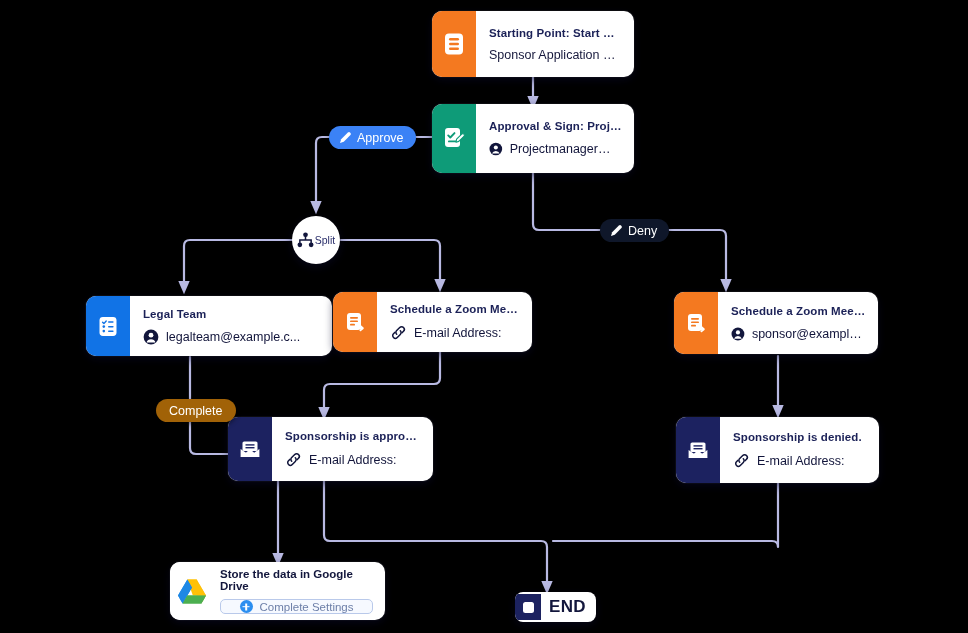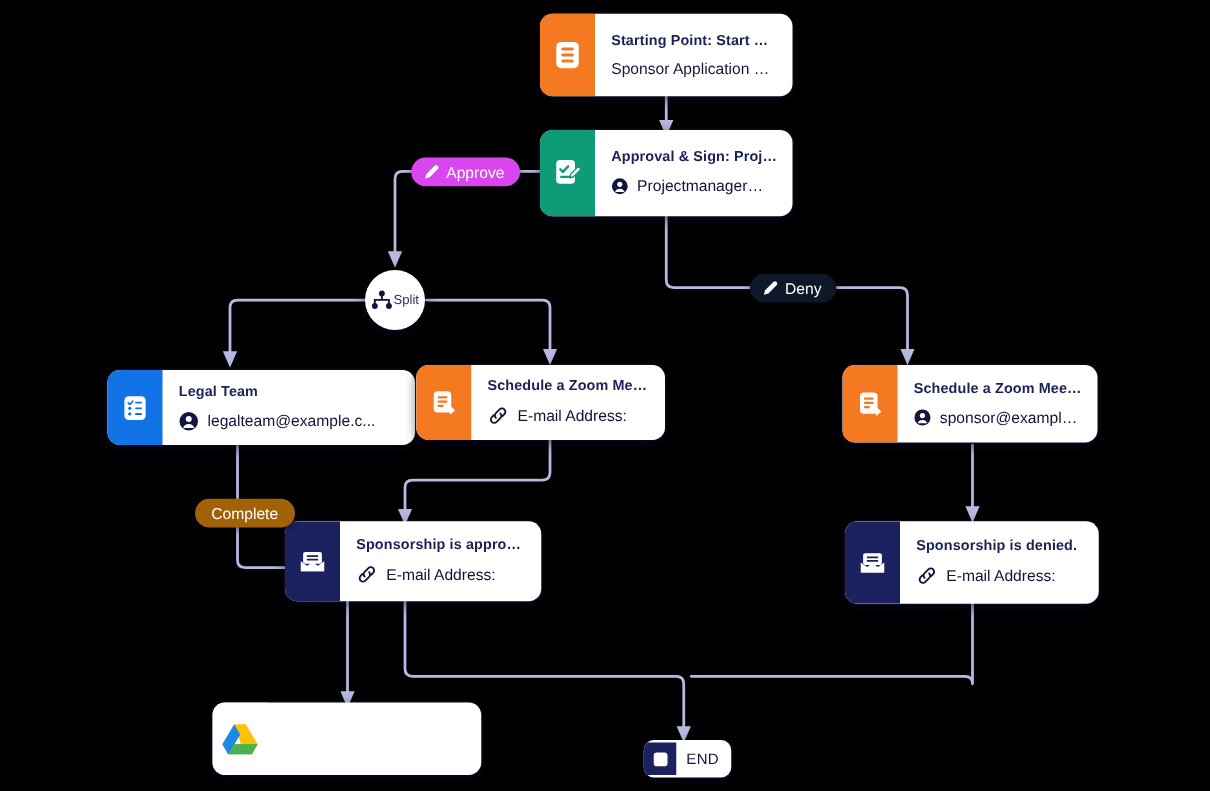--- a/index.html
+++ b/index.html
@@ -89,21 +89,21 @@
     gap: 6px;
     height: 23px;
     padding: 0 12px 0 9px;
     border-radius: 12px;
     font-size: 12.5px;
     color: #ffffff;
     z-index: 8;
     box-shadow: 0 2px 5px rgba(0,0,0,.45);
     white-space: nowrap;
   }
-  .badge-approve { background: #d946ef; }
+  .badge-approve { background: #3b82f6; }
   .badge-deny    { background: #0f172a; }
   .badge-complete{ background: #a16207; padding: 0 13px; text-align: right; }
 
   
   .split {
     position: absolute;
     width: 48px; height: 48px;
     border-radius: 50%;
     background: #ffffff;
     display: flex;
@@ -136,22 +136,22 @@
     display: flex; align-items: center; justify-content: center;
   }
   .end-sq i {
     display: block;
     width: 11px; height: 11px;
     background: #ffffff;
     border-radius: 2.5px;
   }
   .end-label {
     padding: 0 10px 0 8px;
-    font-size: 12px;
-    font-weight: normal;
+    font-size: 17px;
+    font-weight: bold;
     color: #12163c;
     letter-spacing: .3px;
   }
 
   
   .gd-body {
     display: flex;
     flex-direction: column;
     justify-content: center;
     gap: 7px;
@@ -414,20 +414,27 @@
         <path d="M10.3 1.5 L19.7 1.5 L25.2 17.6 L15.8 17.6 z" fill="#ffc107" transform="rotate(0)"></path>
         <path d="M10.4 1.6 L15 9.6 L5.6 25.4 L1 17.4 z" fill="#1e88e5"></path>
         <path d="M19.6 1.6 L29 17.4 L24.4 25.4 L15 9.6 z" fill="#fbc02d"></path>
         <path d="M5.6 25.4 L24.4 25.4 L29 17.4 L10.2 17.4 z" fill="#4caf50"></path>
         <path d="M10.2 17.4 L29 17.4 L19.6 1.6 L10.4 1.6 z" fill="none"></path>
         <path d="M10.4 1.6 L19.6 1.6 L29 17.4 L19.8 17.4 z" fill="#ffc107"></path>
         <path d="M1 17.4 L10.4 1.6 L15 9.6 L5.6 25.4 z" fill="#1e88e5"></path>
         <path d="M5.6 25.4 L24.4 25.4 L29 17.4 L10.2 17.4 z" fill="#4caf50"></path>
       </svg>
     </div>
+    <div class="gd-body">
+      <div class="gd-title">Store the data in Google Drive</div>
+      <div class="gd-btn">
+        <span class="plus-ic"></span>
+        <span>Complete Settings</span>
+      </div>
+    </div>
   </div>
 
   <div class="end-node" style="left:515px; top:592px; height:30px;">
     <div class="end-sq">
         <i></i>
       </div>
     <div class="end-label">END</div>
   </div>
 
 </div>

